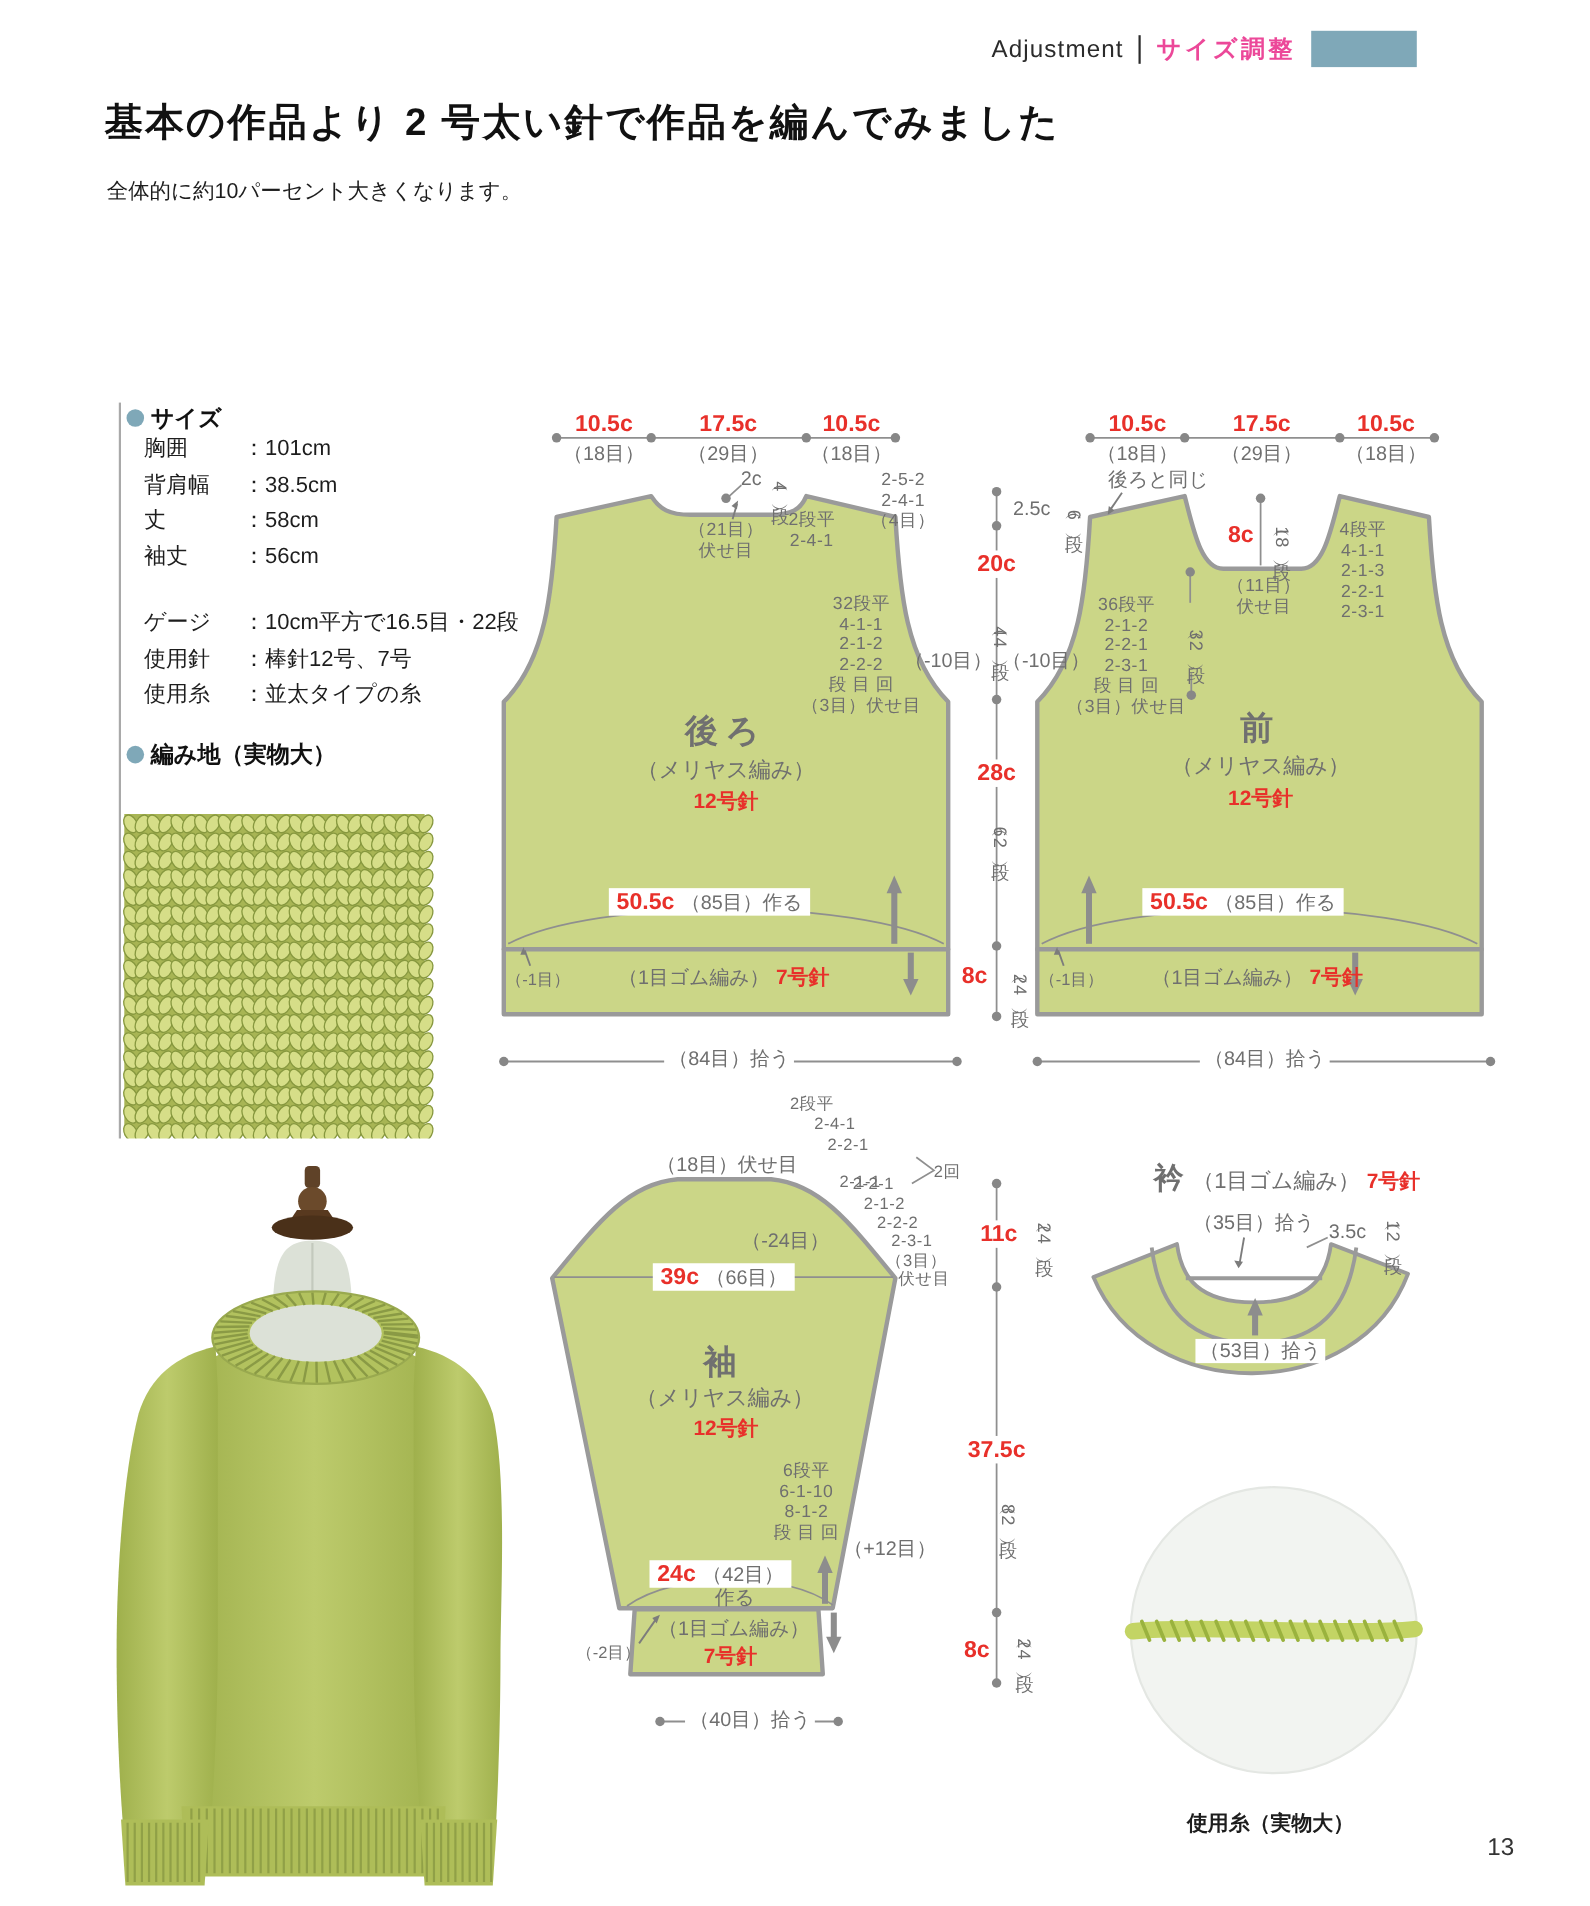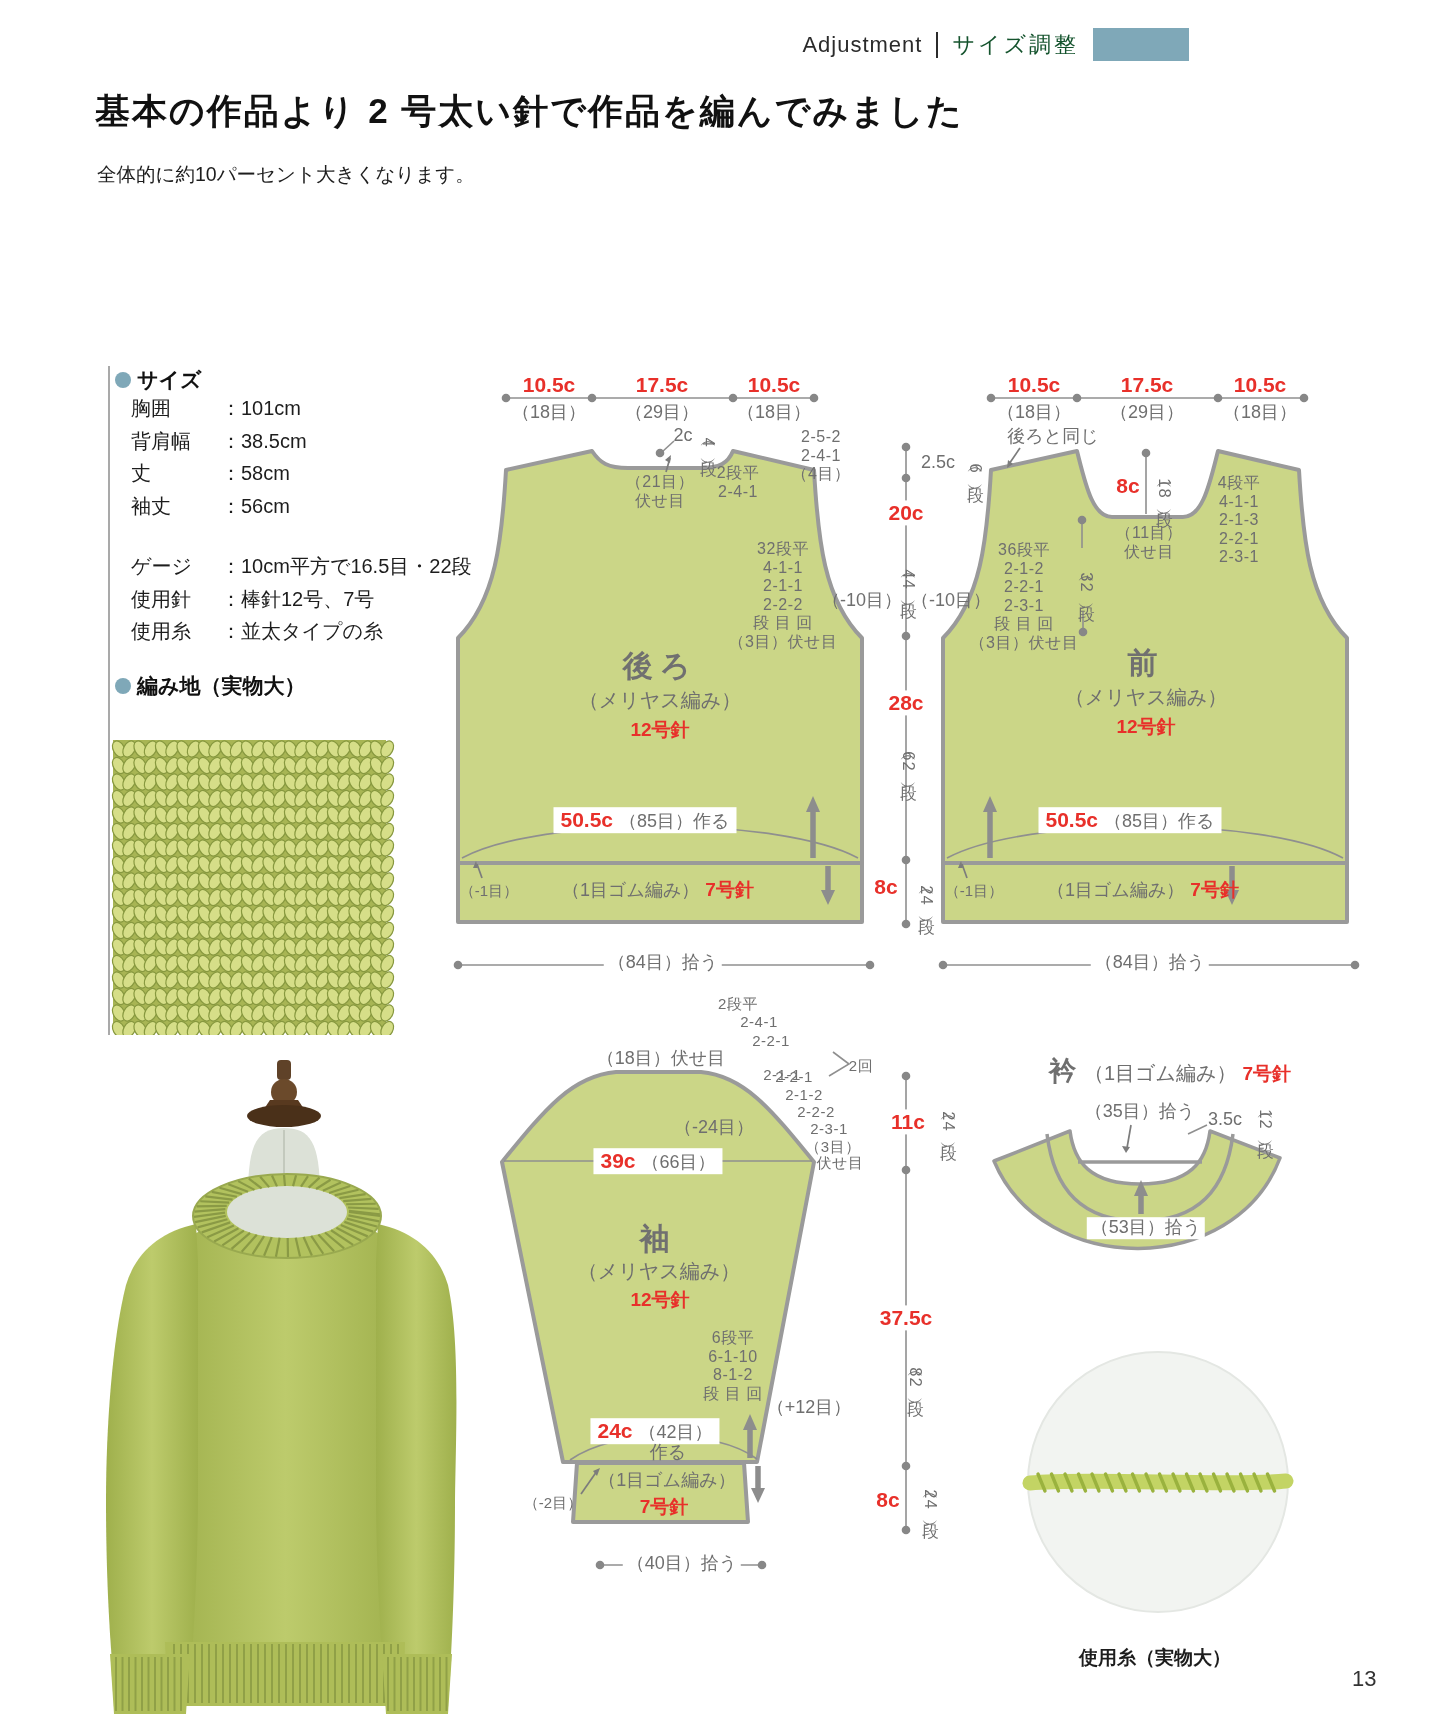--- a/index.html
+++ b/index.html
@@ -1,23 +1,23 @@
 <!DOCTYPE html>
 <html><head>
 <meta charset="utf-8">
 <style>
   html,body{margin:0;padding:0;background:#ffffff;}
   #page{position:relative;width:1445px;height:1733px;background:#fff;overflow:hidden;
         font-family:"Liberation Sans","DejaVu Sans",sans-serif;color:#1c1c1c;}
   #art{position:absolute;left:0;top:0;pointer-events:none;}
   
-  .hdr{position:absolute;top:28px;left:0;width:1189px;display:flex;justify-content:flex-end;align-items:center;gap:14px;}
+  .hdr{position:absolute;top:28px;left:0;width:1288px;display:flex;justify-content:flex-end;align-items:center;gap:14px;}
   .hdr-en{font-size:22px;color:#2b2b2b;letter-spacing:1px;}
   .hdr-bar{width:2px;height:26px;background:#2b2b2b;}
-  .hdr-ja{font-size:22px;font-weight:400;color:#14532d;letter-spacing:3px;}
+  .hdr-ja{font-size:22px;font-weight:700;color:#ec4899;letter-spacing:3px;}
   .hdr-accent{width:96px;height:33px;}
   
   .title{position:absolute;left:95px;top:88px;font-size:35px;font-weight:700;color:#111;letter-spacing:2px;}
   .intro{position:absolute;left:97px;top:158px;font-size:19.5px;line-height:33.5px;color:#1d1d1d;}
   
   .rule{position:absolute;left:108px;top:366px;width:2px;height:810px;background:#a9a9a9;}
   .sb-head{position:absolute;left:115px;display:flex;align-items:center;gap:6px;font-size:21px;font-weight:700;color:#111;}
   .bullet{width:16px;height:16px;border-radius:50%;display:inline-block;}
   .sb-rows{position:absolute;left:131px;top:392px;font-size:20px;line-height:32.5px;color:#1d1d1d;}
   .sb-rows2{position:absolute;left:131px;top:550px;font-size:20px;line-height:32.5px;color:#1d1d1d;}
@@ -857,21 +857,21 @@
       <div class="lab vb" style="left: 708px; top: 443px;">（4段）</div>
       <div class="lab ins" style="left: 660px; top: 492px;">（21目）
 伏せ目</div>
       <div class="lab ins" style="left: 738px; top: 483px;">2段平
 2-4-1</div>
       <div class="lab ins" style="left: 821px; top: 456px;">2-5-2
 2-4-1
 （4目）</div>
       <div class="lab ins" style="left: 783px; top: 596px;">32段平
 4-1-1
-2-1-1
+2-1-2
 2-2-2
 段 目 回
 （3目）伏せ目</div>
       <div class="lab pt" style="left: 660px; top: 666px;">後ろ</div>
       <div class="lab pt2" style="left: 660px; top: 700px;">（メリヤス編み）</div>
       <div class="lab redm" style="left: 660px; top: 730px;">12号針</div>
       <div class="lab wbg" style="left: 645px; top: 820px;"><span class="pp meas">50.5c</span><span class="pp cnt">（85目）作る</span></div>
       <div class="lab cnt sm" style="left: 489px; top: 891px;">（-1目）</div>
       <div class="lab " style="left: 658px; top: 890px;"><span class="pp cnt">（1目ゴム編み）</span><span class="pp redm">7号針</span></div>
       <div class="lab cnt wbg" style="left: 663px; top: 963px;">（84目）拾う</div>

